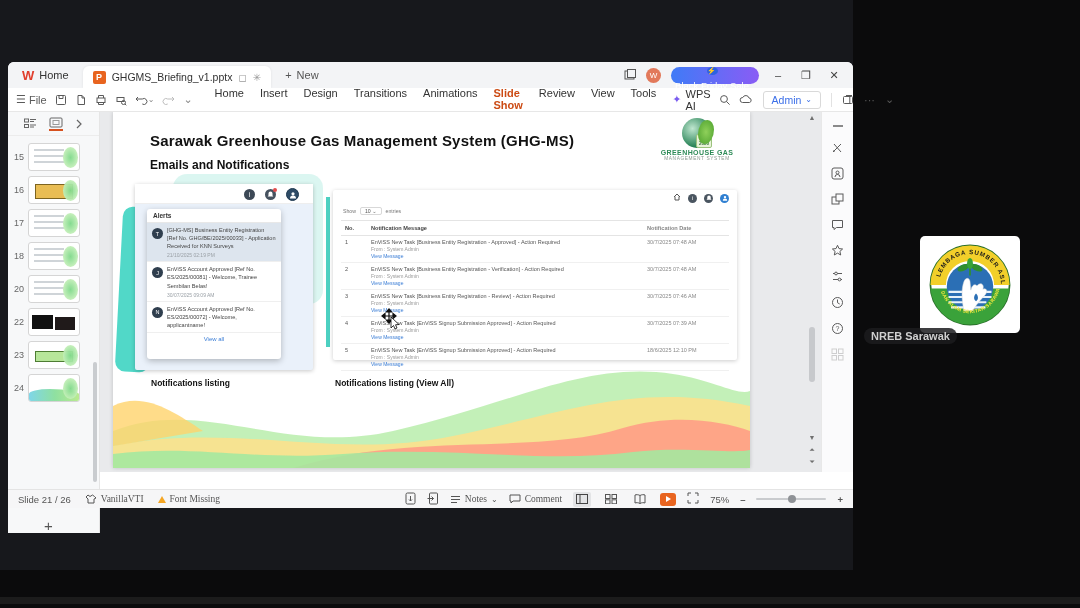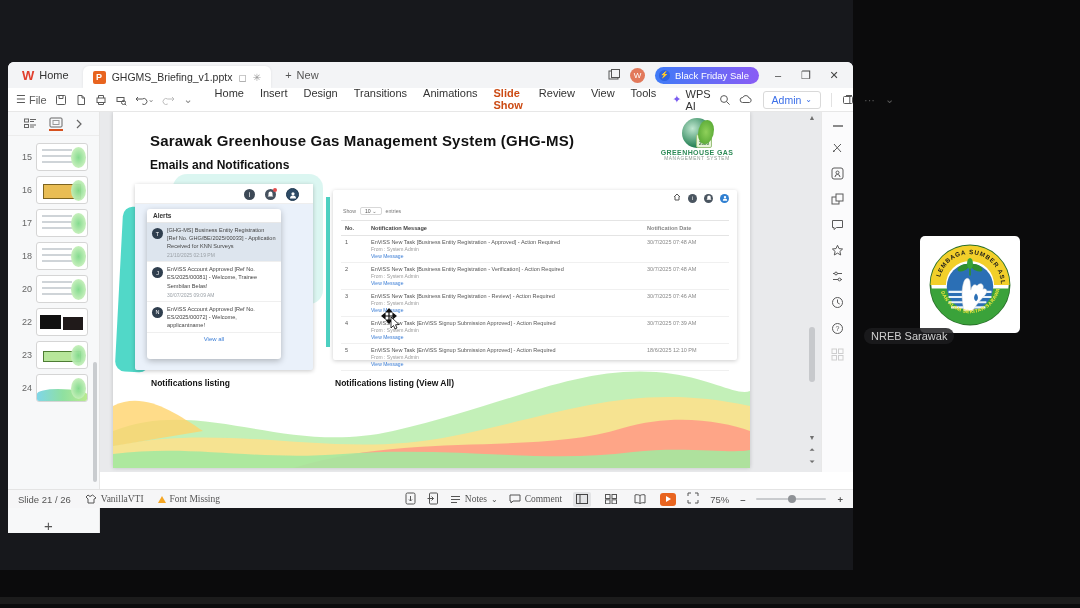--- a/index.html
+++ b/index.html
@@ -23,21 +23,21 @@
   .doc-tab { display:flex; align-items:center; gap:6px; background:#fff; height:22px; margin-top:4px;
              border-radius:6px 6px 0 0; padding:0 10px; box-shadow:0 0 3px rgba(0,0,0,.08); }
   .ppt-ic { width:13px; height:13px; background:#e8641f; color:#fff; font-size:9px; font-weight:bold;
             border-radius:2px; display:flex; align-items:center; justify-content:center; }
   .tab-mini { color:#9a9a9a; font-size:10px; }
   .newtab { display:flex; align-items:center; gap:5px; margin-left:14px; color:#555; }
   .tb-right { margin-left:auto; display:flex; align-items:center; gap:10px; padding-right:10px; }
   .avatar-dot { width:15px; height:15px; border-radius:50%; background:#e2795b; color:#fff;
                 font-size:8px; display:flex; align-items:center; justify-content:center; }
   .promo { display:flex; align-items:center; gap:5px; height:17px; padding:0 10px 0 4px; border-radius:9px;
-           background:linear-gradient(90deg,#3f7bf7,#8a5cf5); color:#fff; font-size:9.5px; }
+           background:linear-gradient(90deg,#3f7bf7,#8a5cf5); color:#fff; font-size:9.5px;flex-direction:column; }
   .promo .bolt { width:11px; height:11px; border-radius:50%; background:#2e62e0; display:flex;
                  align-items:center; justify-content:center; font-size:7px; }
   .winctl { color:#444; font-size:11px; width:18px; text-align:center; cursor:default; }
 
   
   #toolbar { position:absolute; left:0; top:26px; width:845px; height:24px; background:#fff;
              border-bottom:1px solid #e7e7e7; display:flex; align-items:center; gap:8px; padding:0 8px; }
   .t-ic { color:#5a5a5a; font-size:11px; display:flex; align-items:center; }
   .t-ic svg { display:block; }
   .menus { display:flex; gap:16px; margin-left:14px; font-size:11px; color:#333; }
@@ -51,21 +51,21 @@
   .vsep { width:1px; height:14px; background:#e2e2e2; }
 
   
   #panel { position:absolute; left:0; top:50px; width:92px; height:421px; background:#f7f8f9;
            border-right:1px solid #e5e5e5; }
   .panel-head { display:flex; align-items:center; justify-content:center; gap:12px; height:24px;
                 border-bottom:1px solid #ececec; color:#555; }
   .ph-ic { display:flex; align-items:center; }
   .ph-active { border-bottom:2px solid #d6511f; padding-bottom:1px; }
   .slides { position:absolute; left:0; top:28px; width:92px; }
-  .srow { display:flex; align-items:center; gap:4px; height:33px; padding-left:8px; }
+  .srow { display:flex; align-items:center; gap:4px; height:33px; }
   .snum { width:16px; text-align:right; font-size:9px; color:#666; }
   .thumb { position:relative; width:52px; height:28px; background:#fff; border:1px solid #d5d5d5;
            border-radius:3px; overflow:hidden; }
   .srow.sel .thumb { outline:2px solid #e0813f; }
   .t-green::after { content:''; position:absolute; right:1px; top:3px; width:15px; height:21px;
            background:radial-gradient(closest-side,#7fd98a,#c4efb9); border-radius:50%; opacity:.95; }
   .t-lines::before { content:''; position:absolute; left:5px; top:5px; width:30px; height:16px;
            background:repeating-linear-gradient(#cfd4d8 0 2px, transparent 2px 6px); }
   .t-16::before { content:''; position:absolute; left:6px; top:7px; width:36px; height:13px;
            background:#e9bd54; border:1px solid #7d6420; }
@@ -187,21 +187,21 @@
   .playbtn::after { content:''; width:0; height:0; border-left:5px solid #fff;
              border-top:3.5px solid transparent; border-bottom:3.5px solid transparent; }
   .zslider { position:relative; width:70px; height:2px; background:#c9cbce; border-radius:1px; }
   .zslider .knob { position:absolute; left:32px; top:-3px; width:8px; height:8px; border-radius:50%;
              background:#8f9296; }
 
   
   #p-logo { position:absolute; left:920px; top:236px; width:100px; height:97px; background:#fff;
             border-radius:5px; display:flex; align-items:center; justify-content:center; }
   #p-name { position:absolute; left:864px; top:328px; background:rgba(28,28,30,.85); color:#cfcfcf;
-            font-size:11px; padding:2px 7px; border-radius:8px; }
+            font-size:11px; padding:2px 7px; border-radius:8px;font-weight:bold; }
 </style>
 </head>
 <body>
 
 <div id="stage">
   <div id="share-region"></div>
   <div id="bottom-strip"></div>
 
   <div id="wps">
 

